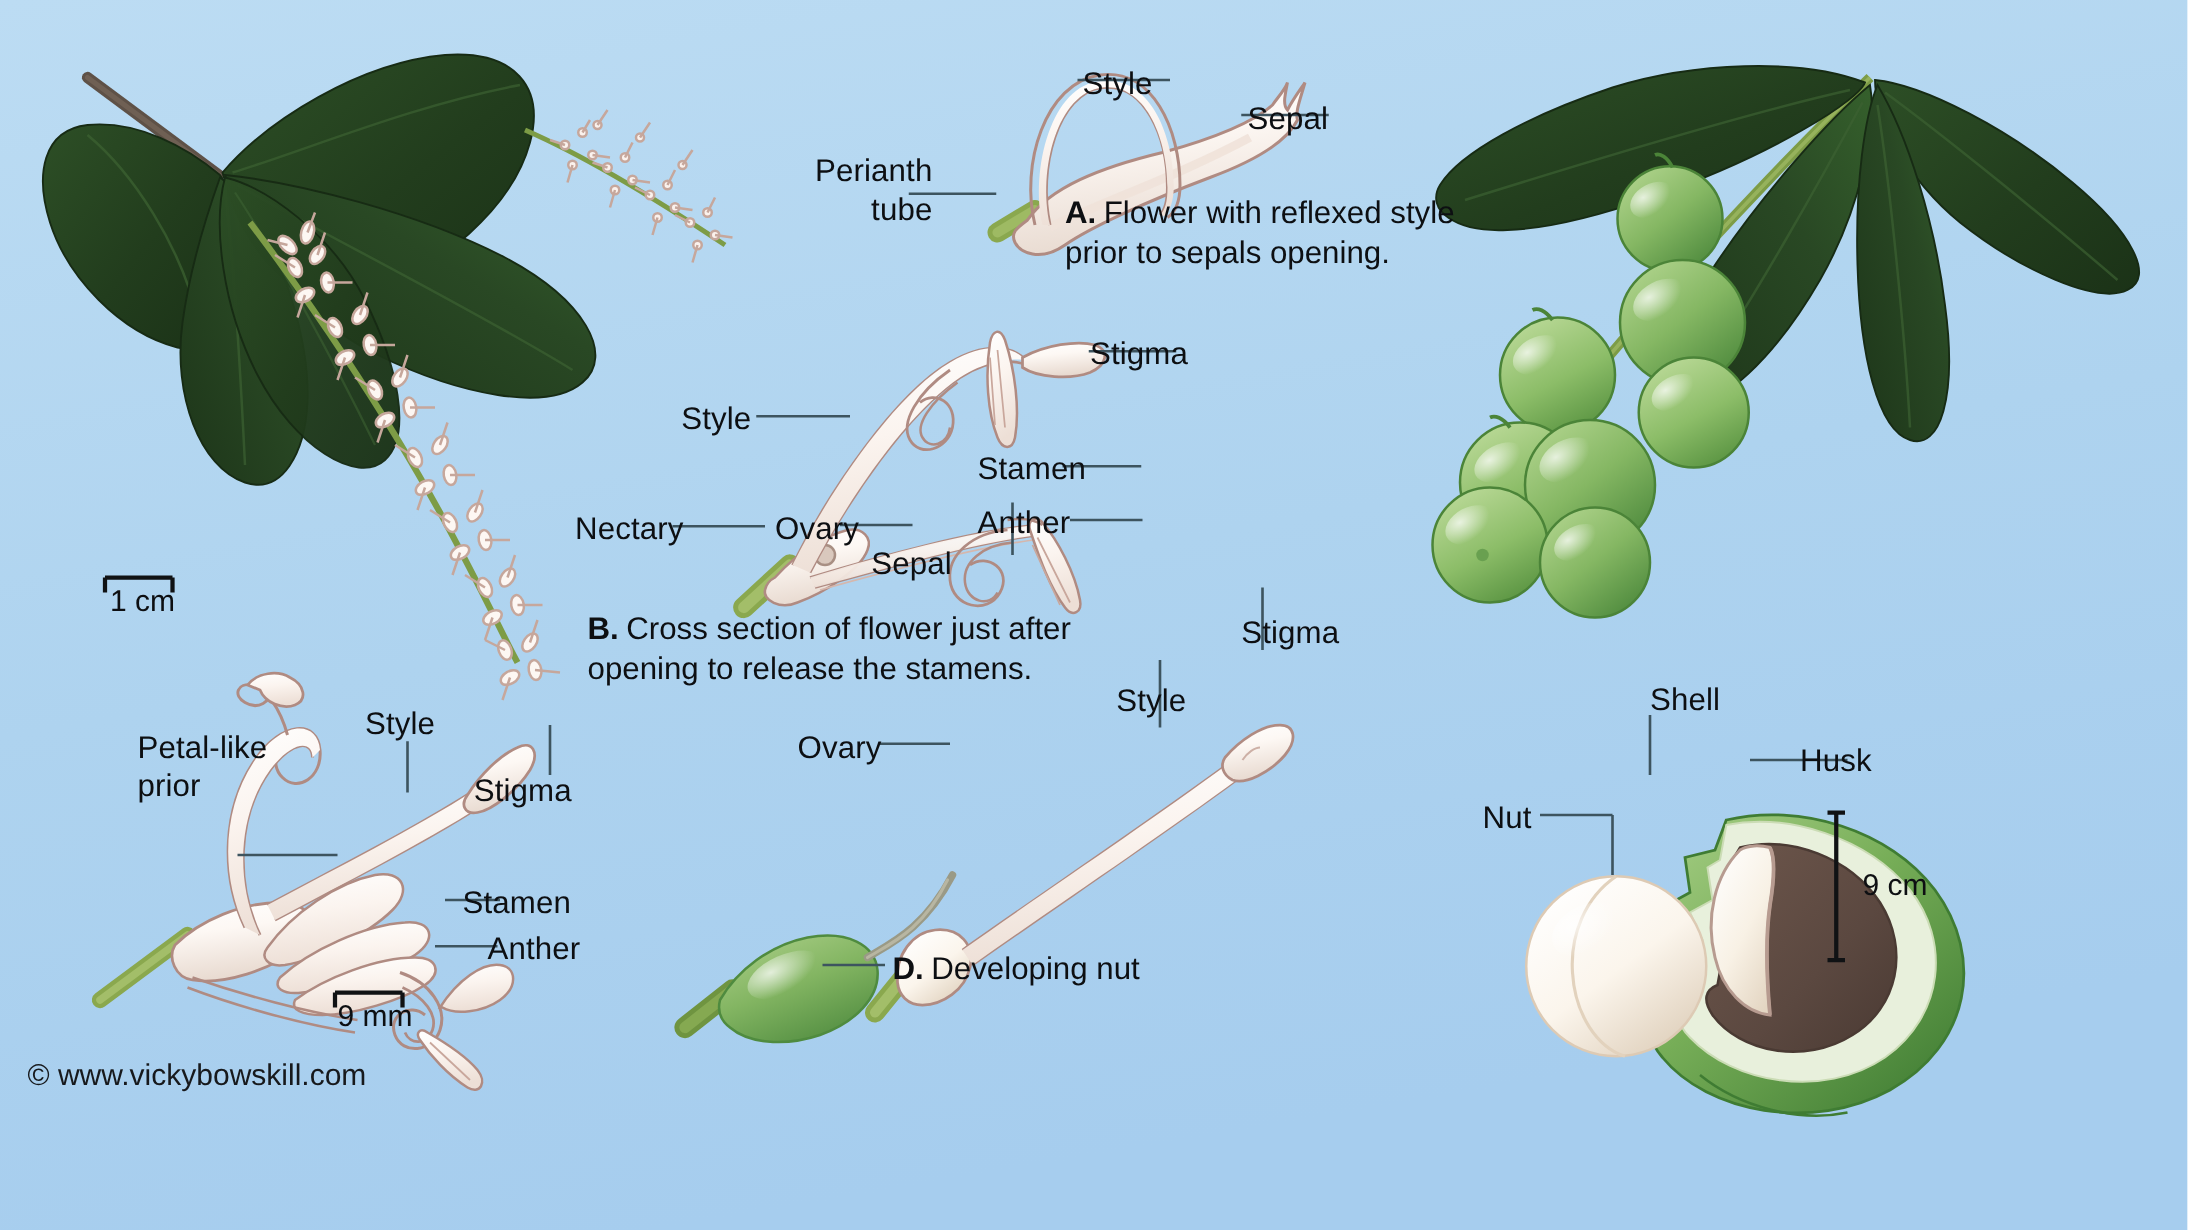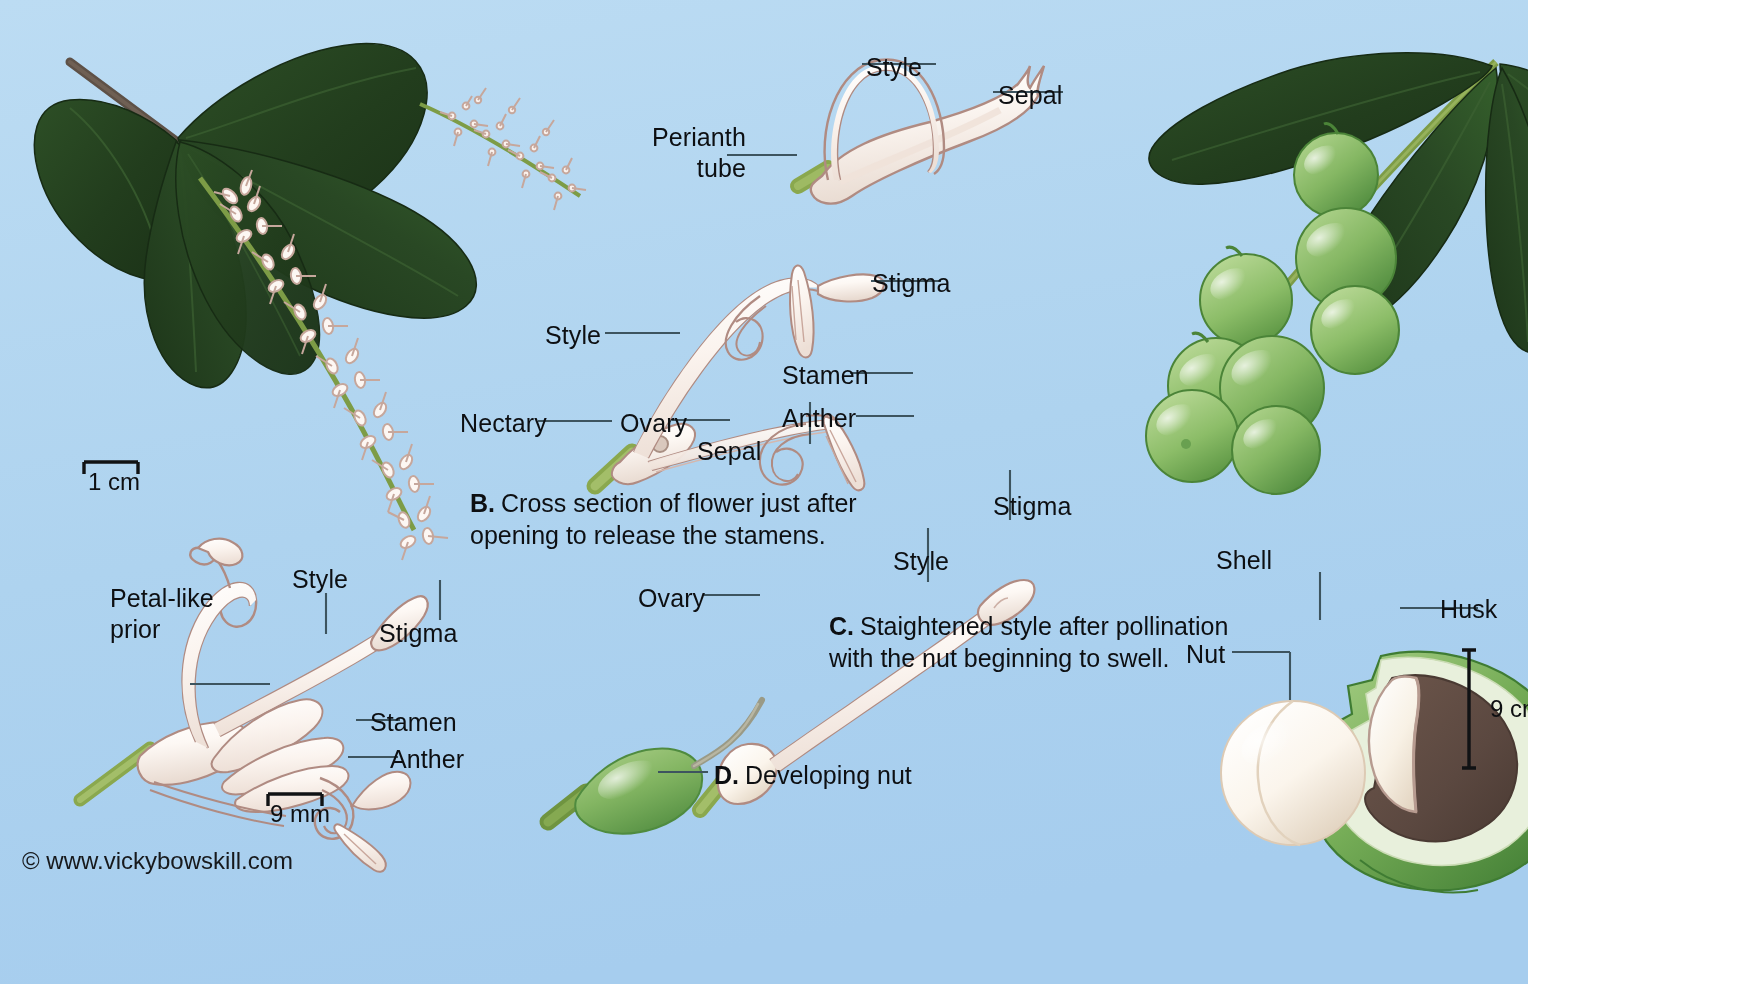--- a/index.html
+++ b/index.html
@@ -3,21 +3,21 @@
 <meta charset="utf-8">
 <title>Macadamia Flower and Nut Development Diagram</title>
 <style>
   html, body {
     margin: 0;
     padding: 0;
     background: #ffffff;
   }
   #stage {
     position: relative;
-    width: 1528px;
+    width: 1750px;
     height: 984px;
     overflow: hidden;
     font-family: "Liberation Sans", sans-serif;
     background: linear-gradient(160deg, #b9daf2 0%, #aed3ef 45%, #a9cfee 100%);
   }
   #art {
     position: absolute;
     inset: 0;
     width: 1750px;
     height: 984px;
@@ -478,47 +478,47 @@
       <path d="M84,462 L84,474 M84,462 L138,462 M138,462 L138,474"></path>
       <path d="M268,794 L268,806 M268,794 L322,794 M322,794 L322,806"></path>
       <path d="M1462,650 L1476,650 M1469,650 L1469,768 M1462,768 L1476,768"></path>
     </g>
   </svg>
 
   <div class="lbl" style="left:866px; top:52px;">Style</div>
   <div class="lbl" style="left:998px; top:80px;">Sepal</div>
   <div class="lbl" style="left:652px; top:122px; text-align:right;">Perianth
 tube</div>
+  <div class="cap" style="left:852px; top:155px;"><b>A.</b><span style="margin-left:6px;">Flower with reflexed style
+prior to sepals opening.</span></div>
 
   <div class="lbl" style="left:872px; top:268px;">Stigma</div>
   <div class="lbl" style="left:545px; top:320px;">Style</div>
   <div class="lbl" style="left:782px; top:360px;">Stamen</div>
   <div class="lbl" style="left:782px; top:403px;">Anther</div>
   <div class="lbl" style="left:697px; top:436px;">Sepal</div>
   <div class="lbl" style="left:460px; top:408px;">Nectary</div>
   <div class="lbl" style="left:620px; top:408px;">Ovary</div>
   <div class="cap" style="left:470px; top:488px;"><b>B.</b><span style="margin-left:6px;">Cross section of flower just after
 opening to release the stamens.</span></div>
 
   <div class="lbl" style="left:993px; top:491px;">Stigma</div>
   <div class="lbl" style="left:893px; top:546px;">Style</div>
   <div class="lbl" style="left:638px; top:583px;">Ovary</div>
-  <div class="cap" style="left:829px; top:611px;"><b>C.</b><span style="margin-left:6px;">Staightened style after pollination
-with the nut beginning to swell.</span></div>
 
   <div class="cap" style="left:714px; top:760px;"><b>D.</b><span style="margin-left:6px;">Developing nut</span></div>
 
   <div class="lbl" style="left:110px; top:583px;">Petal-like
 prior</div>
   <div class="lbl" style="left:292px; top:564px;">Style</div>
   <div class="lbl" style="left:379px; top:618px;">Stigma</div>
   <div class="lbl" style="left:370px; top:707px;">Stamen</div>
   <div class="lbl" style="left:390px; top:744px;">Anther</div>
 
-  <div class="lbl" style="left:1216px; top:545px;">Shell</div>
+  <div class="lbl" style="left:1320px; top:545px;">Shell</div>
   <div class="lbl" style="left:1440px; top:570px;margin-top:24px;">Husk</div>
   <div class="lbl" style="left:1186px; top:639px;">Nut</div>
 
   <div class="scalelbl" style="left:88px; top:468px;">1 cm</div>
   <div class="scalelbl" style="left:270px; top:800px;">9 mm</div>
   <div class="scalelbl" style="left:1490px; top:695px;">9 cm</div>
 
   <div class="credit" style="left:22px; top:847px;">© www.vickybowskill.com</div>
 
 </div>

